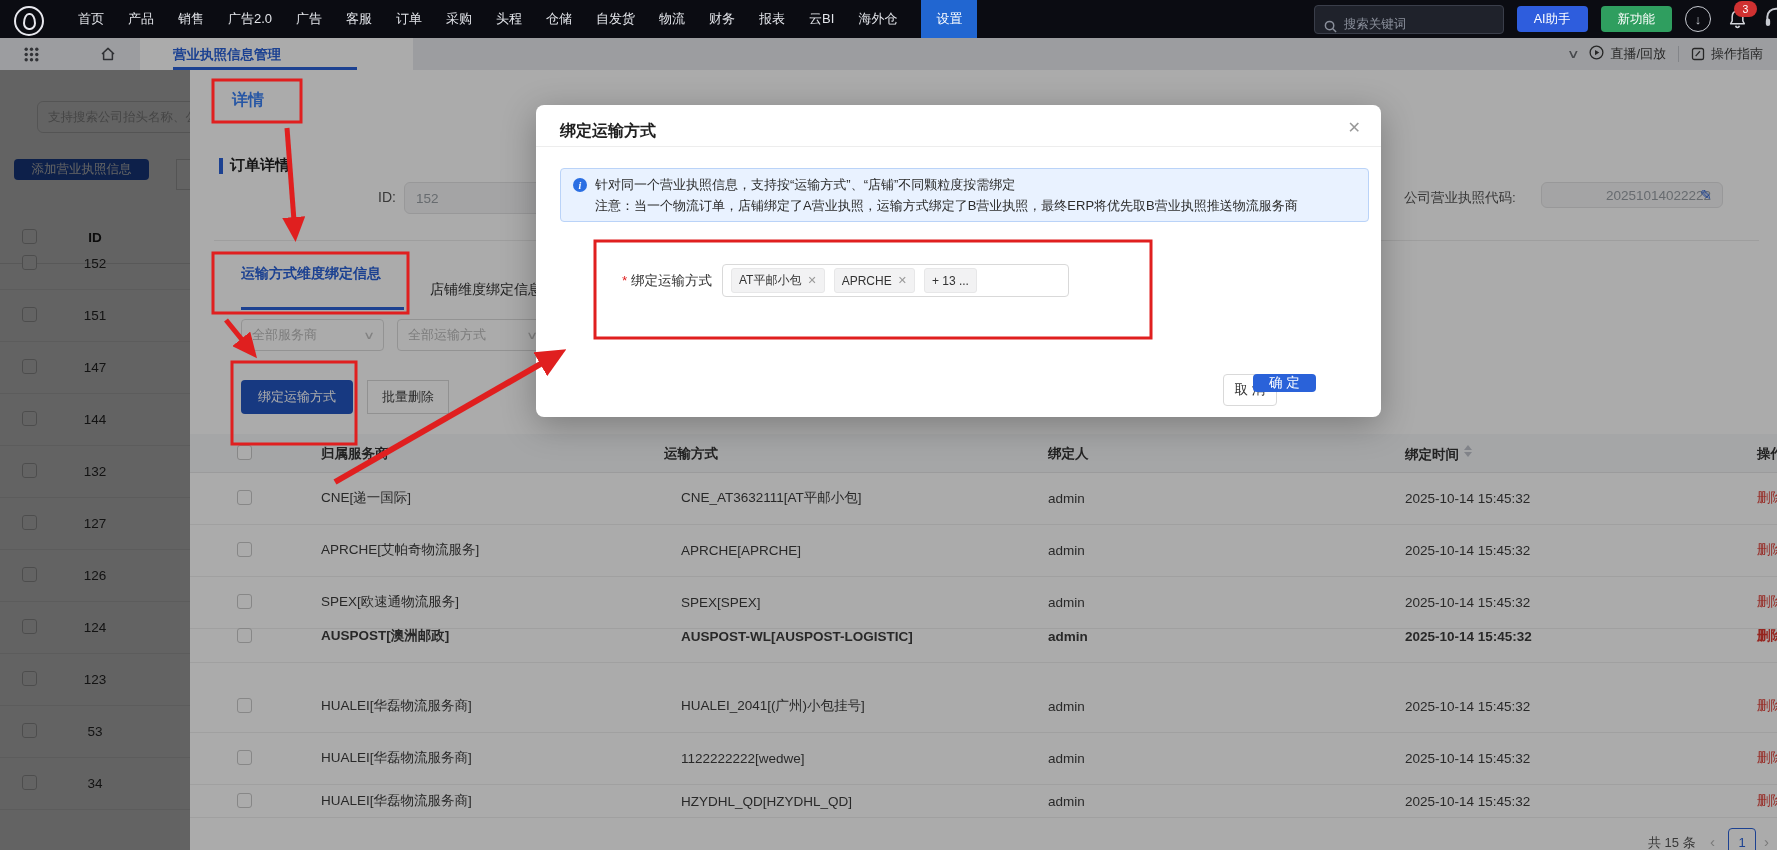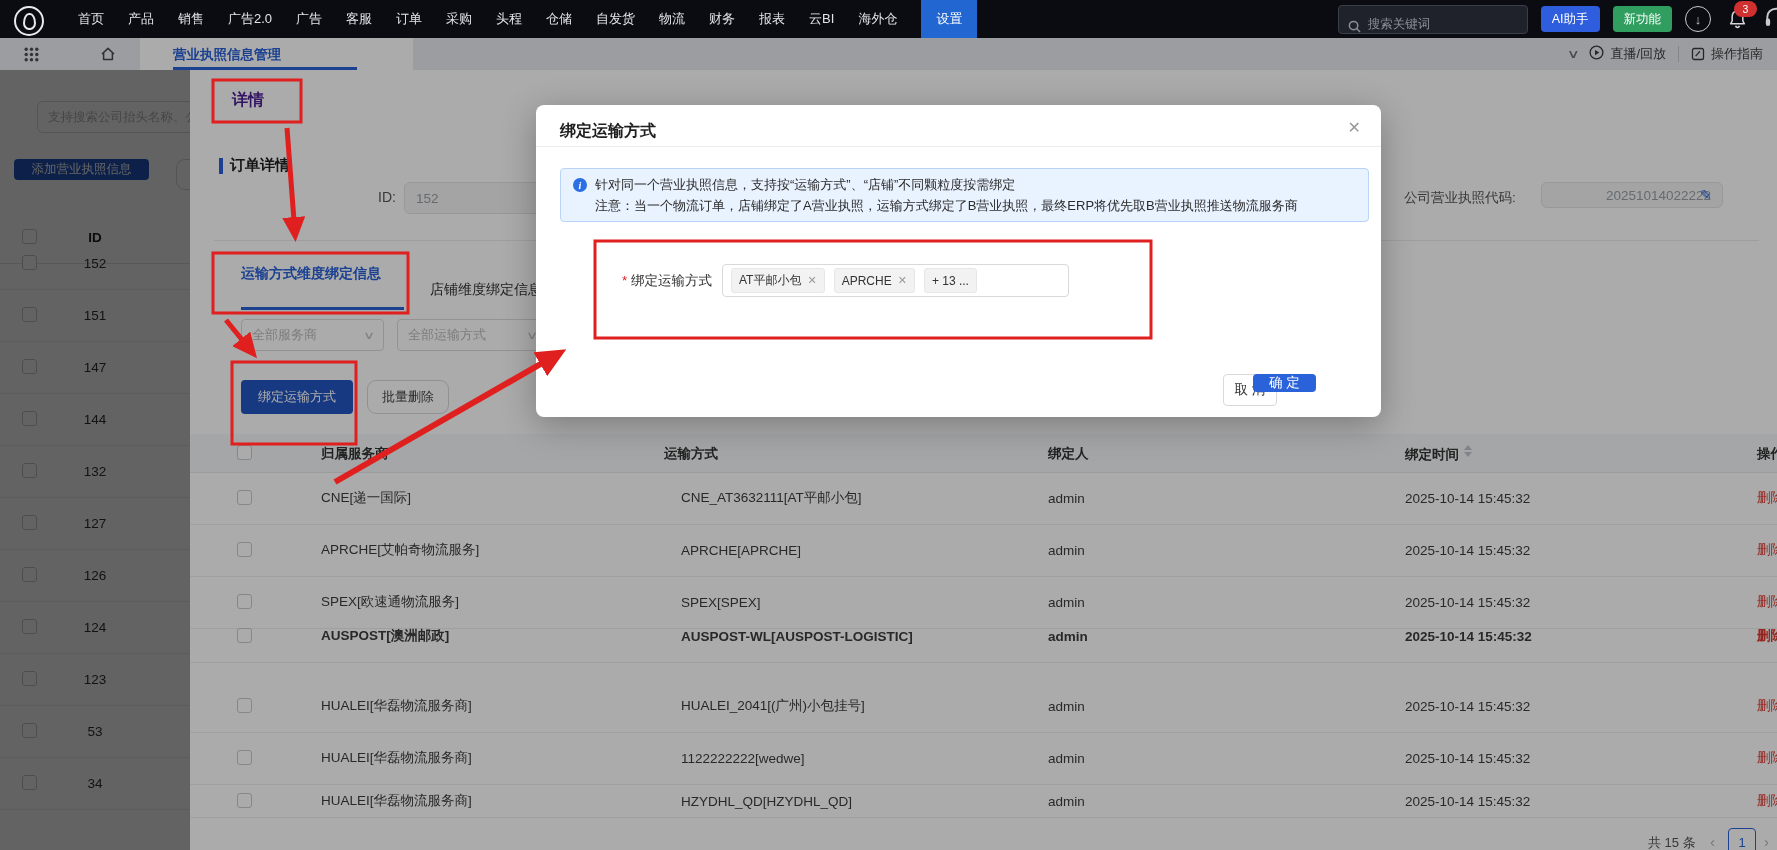--- a/index.html
+++ b/index.html
@@ -10,21 +10,21 @@
   .topnav{position:absolute;left:0;top:0;width:1777px;height:38px;background:#0b0c12;z-index:15;
           background-image:radial-gradient(circle at 22% 140%, rgba(255,255,255,.05) 0 1px, transparent 2px),
                            radial-gradient(circle at 70% -60%, rgba(255,255,255,.04) 0 1px, transparent 2px);}
   .nav-menu{position:absolute;left:78px;top:0;height:38px;display:flex;align-items:center;gap:24px;
             font-size:13px;color:#e3e5ea;white-space:nowrap;}
   .nav-item{cursor:pointer;}
   .nav-item.active{background:#2166d1;color:#fff;height:38px;display:flex;align-items:center;padding:0 15px;}
   .nav-right{position:absolute;right:-12px;top:0;height:38px;display:flex;align-items:center;gap:13px;z-index:16;}
   .nav-search{width:170px;height:27px;background:#1f222b;border:1px solid #3a3e4a;border-radius:4px;
               display:flex;align-items:flex-end;gap:7px;padding:0 9px;color:#8a8f9b;font-size:12.5px;}
-  .nav-btn{height:26px;padding:0 11px;border-radius:4px;color:#fff;font-size:12.5px;display:flex;align-items:center;}
+  .nav-btn{height:26px;padding:0 17px;border-radius:4px;color:#fff;font-size:12.5px;display:flex;align-items:center;}
   .circle-ic{width:24px;height:24px;border:1.6px solid #c7cad1;border-radius:50%;color:#c7cad1;
              display:flex;align-items:center;justify-content:center;font-size:13px;}
   .bell-wrap{position:relative;width:26px;height:26px;display:flex;align-items:center;justify-content:center;}
   .badge{position:absolute;top:-5px;right:-7px;min-width:17px;height:16px;border-radius:9px;background:#cf3131;
          color:#fff;font-size:10.5px;display:flex;align-items:center;justify-content:center;padding:0 3px;}
   .logo{position:absolute;left:14px;top:6px;width:26px;height:26px;border:2.4px solid #e8e8ee;border-radius:50%;
         display:flex;align-items:center;justify-content:center;}
   .logo i{display:block;width:9px;height:13px;border:2.2px solid #e8e8ee;border-radius:46% 46% 46% 46%/60% 60% 40% 40%;}
   
   .tabbar{position:absolute;left:0;top:38px;width:1777px;height:32px;background:#e9ebef;z-index:10;
@@ -34,33 +34,33 @@
   .page-tab-label{position:absolute;left:173px;top:8px;font-size:13.5px;font-weight:bold;color:#2a62d9;}
   .tabbar-right{position:absolute;right:14px;top:0;height:32px;display:flex;align-items:center;gap:12px;
                 font-size:13px;color:#3a3a3a;}
   .vdiv{width:1px;height:16px;background:#c3c6cc;}
   
   .strip{position:absolute;left:0;top:70px;width:190px;height:780px;background:#fff;overflow:hidden;z-index:20;}
   .inp{border:1px solid #d9d9d9;border-radius:6px;background:#fff;color:#b4b4b4;font-size:12.5px;
        display:flex;align-items:center;padding:0 10px;box-sizing:border-box;}
   .btn-primary{background:#2355c0;color:#fff;border-radius:4px;font-size:12.5px;
                display:flex;align-items:center;justify-content:center;cursor:pointer;}
-  .btn-plain{background:#fff;color:#444;border:1px solid #d9d9d9;border-radius:9px;font-size:12.5px;
+  .btn-plain{background:#fff;color:#444;border:1px solid #d9d9d9;border-radius:0;font-size:12.5px;
              display:flex;align-items:center;justify-content:center;cursor:pointer;box-sizing:border-box;}
   .cb{width:15px;height:15px;border:1.5px solid #c9c9c9;border-radius:3px;background:#fff;box-sizing:border-box;}
   .idrow{position:absolute;left:0;width:190px;height:52px;border-bottom:1px solid #ececec;}
   .idrow .cb{position:absolute;left:22px;top:18px;}
   .idrow .idtxt{position:absolute;left:60px;top:0;width:70px;height:52px;display:flex;align-items:center;
                 justify-content:center;font-size:13.5px;color:#333;}
   
   .maskA{position:absolute;left:0;top:70px;width:190px;height:780px;background:rgba(0,0,0,.42);z-index:30;}
   .maskB{position:absolute;left:0;top:38px;width:1777px;height:812px;background:rgba(0,0,0,.33);z-index:50;}
   
   .drawer{position:absolute;left:190px;top:70px;width:1587px;height:780px;background:#fff;z-index:40;overflow:hidden;}
-  .drawer-title{position:absolute;left:42px;top:20px;font-size:16px;font-weight:bold;color:#4c1d95;}
+  .drawer-title{position:absolute;left:42px;top:20px;font-size:16px;font-weight:bold;color:#3b82f6;}
   .sec-bar{position:absolute;left:29px;top:88px;width:3.5px;height:16px;background:#2a62d9;}
   .sec-title{position:absolute;left:40px;top:86px;font-size:15px;font-weight:bold;color:#222;}
   .dis-inp{background:#f5f5f6;border:1px solid #e3e3e5;border-radius:6px;color:#9aa0a6;font-size:13.5px;
            display:flex;align-items:center;padding:0 11px;box-sizing:border-box;}
   .tab1{position:absolute;left:51px;top:195px;font-size:14px;font-weight:bold;color:#2a62d9;cursor:pointer;}
   .tab1-line{position:absolute;left:51px;top:237px;width:163px;height:3px;background:#2a62d9;}
   .tab2{position:absolute;left:240px;top:211px;font-size:14px;color:#333;cursor:pointer;}
   .select{border:1px solid #dcdcdc;border-radius:4px;background:#fff;color:#bbb;font-size:13px;
           display:flex;align-items:center;justify-content:space-between;padding:0 10px;box-sizing:border-box;}
   .select .chev{color:#c2c2c2;font-size:11px;transform:scaleX(1.5);}

